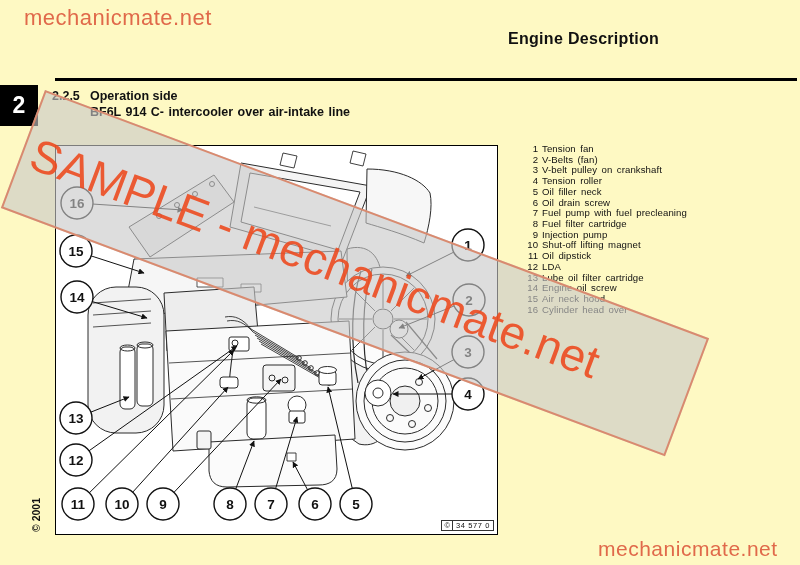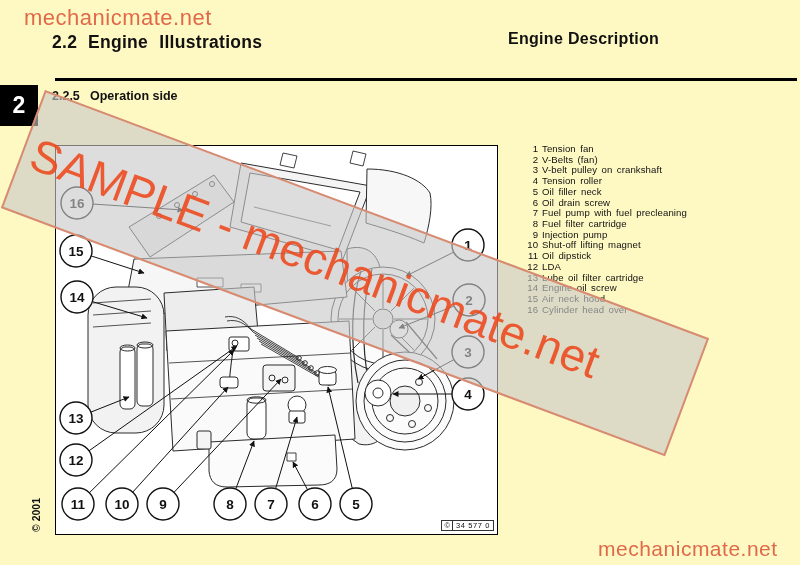--- a/index.html
+++ b/index.html
@@ -50,29 +50,27 @@
   .copyright-side{position:absolute;left:14px;top:504px;width:44px;height:12px;
                   transform:rotate(-90deg);font-size:10.5px;font-weight:bold;white-space:nowrap;}
   .site-bottom{position:absolute;left:598px;top:537px;font-size:21px;letter-spacing:.5px;}
 </style>
 </head>
 <body>
 
 <div id="page">
 
   <div class="site-top" style="color: rgb(224, 105, 74);">mechanicmate.net</div>
-  <div class="h-main">
-    <span class="num">2.2</span><span class="ttl">Engine Illustrations</span>
-  </div>
   <div class="h-right">Engine Description</div>
   <div class="rule"></div>
   <div class="chapter-tab">2</div>
   <div class="sec-line">
     <span class="num">2.2.5</span><span>Operation side</span>
   </div>
+  <div class="sec-sub">BF6L 914 C- intercooler over air-intake line</div>
 
   <div class="figure">
     <svg width="441" height="388" viewBox="55 145 441 388">
       <defs>
         <marker id="arr" markerWidth="7" markerHeight="6" refX="5.5" refY="3" orient="auto">
           <path d="M0,0 L6,3 L0,6 Z" fill="#111"></path>
         </marker>
       </defs>
       <g class="art" stroke="#2b2b2b" stroke-width="1" fill="none" stroke-linejoin="round">
 

